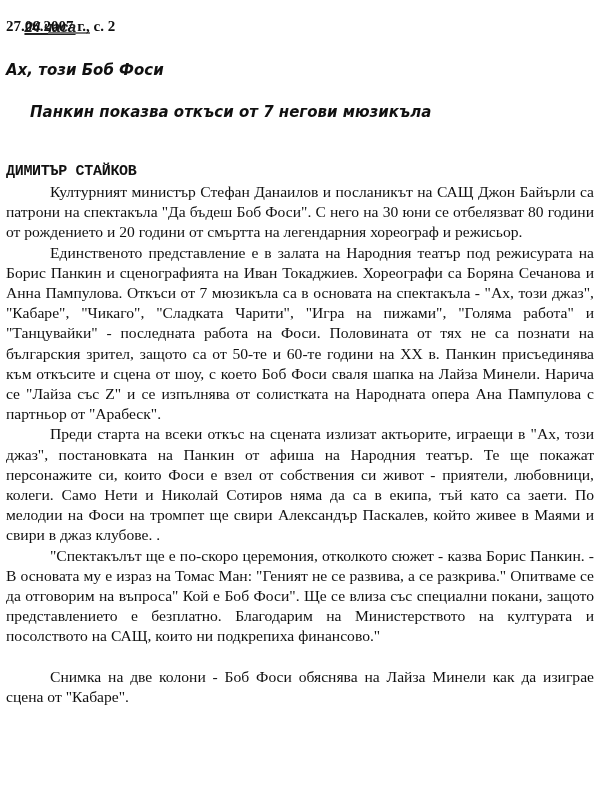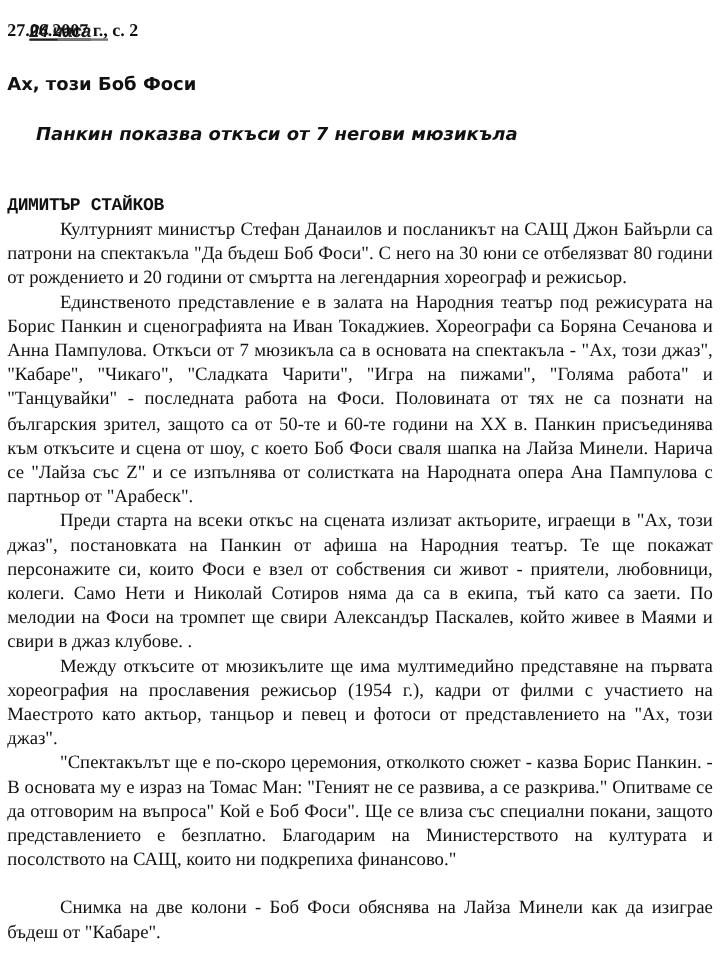--- a/index.html
+++ b/index.html
@@ -59,20 +59,21 @@
       line-height: 18px;
     }
     .title {
       position: absolute;
       left: 0;
       top: 61px;
       font-family: "DejaVu Sans", sans-serif;
       font-weight: bold;
       font-size: 15px;
       line-height: 18px;
+      font-style: italic;
     }
     .subtitle {
       position: absolute;
       left: 0;
       top: 103px;
       font-family: "DejaVu Sans", sans-serif;
       font-weight: bold;
       font-style: italic;
       font-size: 15px;
       line-height: 18px;
@@ -120,17 +121,16 @@
   <div class="title">Ах, този Боб Фоси</div>
 
   <div class="subtitle">Панкин показва откъси от 7 негови мюзикъла</div>
 
   <div class="author">ДИМИТЪР СТАЙКОВ</div>
 
   <div class="body">
     <p>Културният министър Стефан Данаилов и посланикът на САЩ Джон Байърли са патрони на спектакъла "Да бъдеш Боб Фоси". С него на 30 юни се отбелязват 80 години от рождението и 20 години от смъртта на легендарния хореограф и режисьор.</p>
     <p>Единственото представление е в залата на Народния театър под режисурата на Борис Панкин и сценографията на Иван Токаджиев. Хореографи са Боряна Сечанова и Анна Пампулова. Откъси от 7 мюзикъла са в основата на спектакъла - "Ах, този джаз", "Кабаре", "Чикаго", "Сладката Чарити", "Игра на пижами", "Голяма работа" и "Танцувайки" - последната работа на Фоси. Половината от тях не са познати на българския зрител, защото са от 50-те и 60-те години на XX в. Панкин присъединява към откъсите и сцена от шоу, с което Боб Фоси сваля шапка на Лайза Минели. Нарича се "Лайза със Z" и се изпълнява от солистката на Народната опера Ана Пампулова с партньор от "Арабеск".</p>
     <p>Преди старта на всеки откъс на сцената излизат актьорите, играещи в "Ах, този джаз", постановката на Панкин от афиша на Народния театър. Те ще покажат персонажите си, които Фоси е взел от собствения си живот - приятели, любовници, колеги. Само Нети и Николай Сотиров няма да са в екипа, тъй като са заети. По мелодии на Фоси на тромпет ще свири Александър Паскалев, който живее в Маями и свири в джаз клубове. .</p>
-    <p>Между откъсите от мюзикълите ще има мултимедийно представяне на първата хореография на прославения режисьор (1954 г.), кадри от филми с участието на Маестрото като актьор, танцьор и певец и фотоси от представлението на "Ах, този джаз".</p>
     <p>"Спектакълът ще е по-скоро церемония, отколкото сюжет - казва Борис Панкин. - В основата му е израз на Томас Ман: "Геният не се развива, а се разкрива." Опитваме се да отговорим на въпроса" Кой е Боб Фоси". Ще се влиза със специални покани, защото представлението е безплатно. Благодарим на Министерството на културата и посолството на САЩ, които ни подкрепиха финансово."</p>
-    <p class="caption">Снимка на две колони - Боб Фоси обяснява на Лайза Минели как да изиграе бъдеш от "Кабаре".</p>
+    <p class="caption">Снимка на две колони - Боб Фоси обяснява на Лайза Минели как да изиграе сцена от "Кабаре".</p>
   </div>
 </div>
 
 </body></html>

